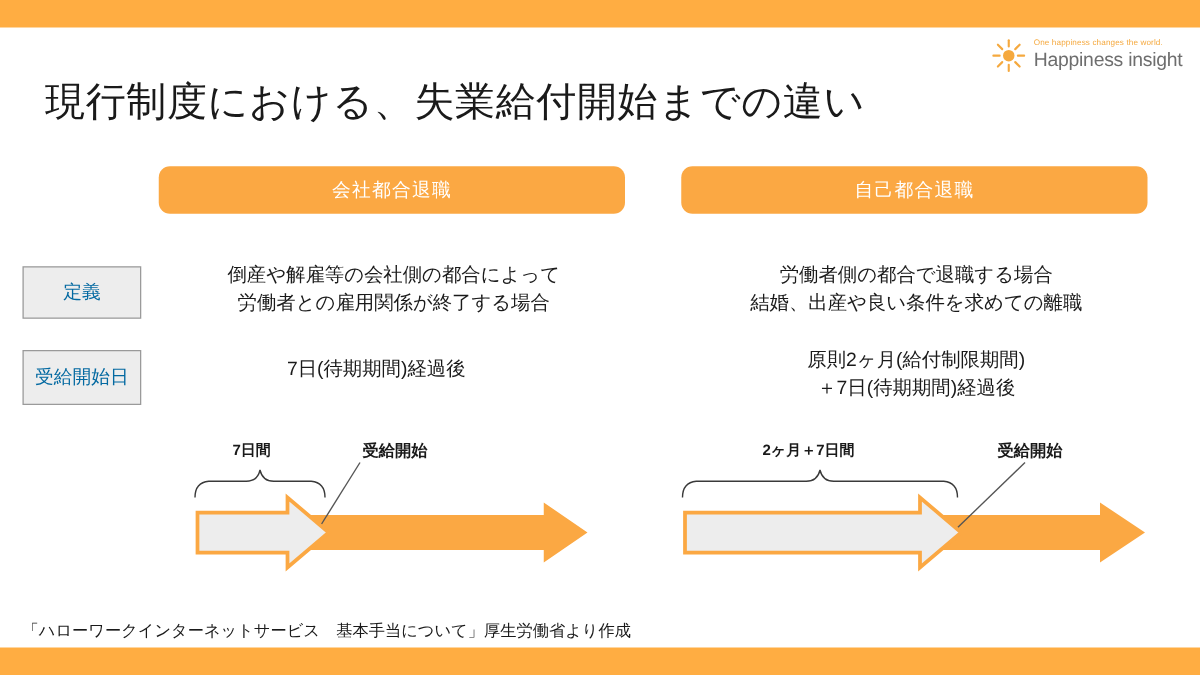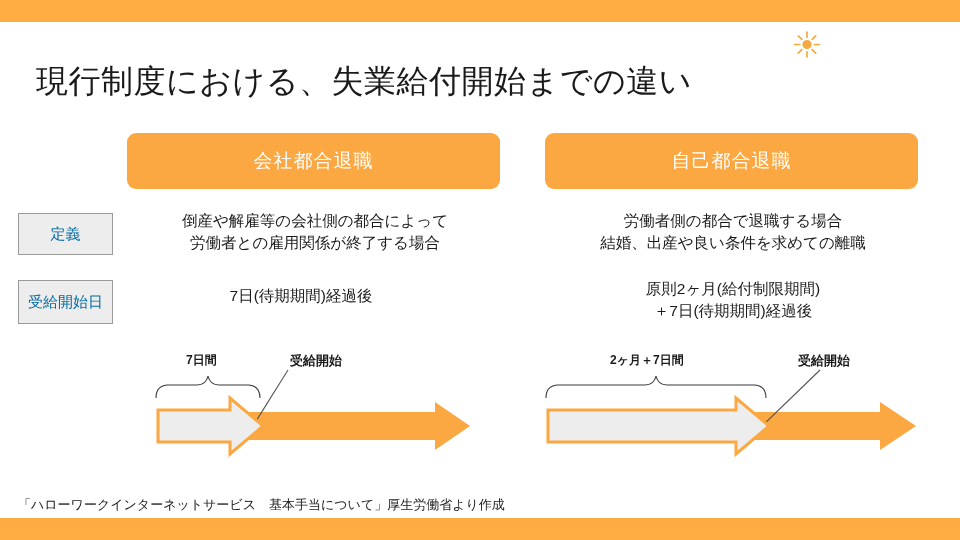--- a/index.html
+++ b/index.html
@@ -71,26 +71,26 @@
     left: 36px; top: 60px;
     font-size: 32px;
     color: #1A1A1A;
     letter-spacing: 0.5px;
     white-space: nowrap;
   }
 
   
   .pill {
     position: absolute;
-    height: 56px;
+    height: 38px;
     background: #FBA githubA;
     background: #FBA843;
     border-radius: 9px;
     color: #ffffff;
-    font-size: 19px;
+    font-size: 15px;
     display: flex;
     align-items: center;
     justify-content: center;
     letter-spacing: 1px;
   }
   .pill-left  { left: 127px; top: 133px; width: 373px; }
   .pill-right { left: 545px; top: 133px; width: 373px; }
 
   
   .rowlabel {
@@ -172,20 +172,24 @@
         <line x1="15" y1="3.2" x2="15" y2="8.2"></line>
         <line x1="15" y1="22.8" x2="15" y2="27.8"></line>
         <line x1="2.7" y1="15.5" x2="7.7" y2="15.5"></line>
         <line x1="22.3" y1="15.5" x2="27.3" y2="15.5"></line>
         <line x1="6.3" y1="6.8" x2="9.8" y2="10.3"></line>
         <line x1="20.2" y1="20.7" x2="23.7" y2="24.2"></line>
         <line x1="23.7" y1="6.8" x2="20.2" y2="10.3"></line>
         <line x1="9.8" y1="20.7" x2="6.3" y2="24.2"></line>
       </g>
     </svg>
+    <div class="logo-textblock">
+      <div class="logo-tagline">One happiness changes the world.</div>
+      <div class="logo-name">Happiness insight</div>
+    </div>
   </div>
 
   <div class="title">現行制度における、失業給付開始までの違い</div>
 
   <div class="pill pill-left">会社都合退職</div>
   <div class="pill pill-right">自己都合退職</div>
 
   <div class="rowlabel rowlabel-def">定義</div>
   <div class="rowlabel rowlabel-date">
     <span>受給</span>

